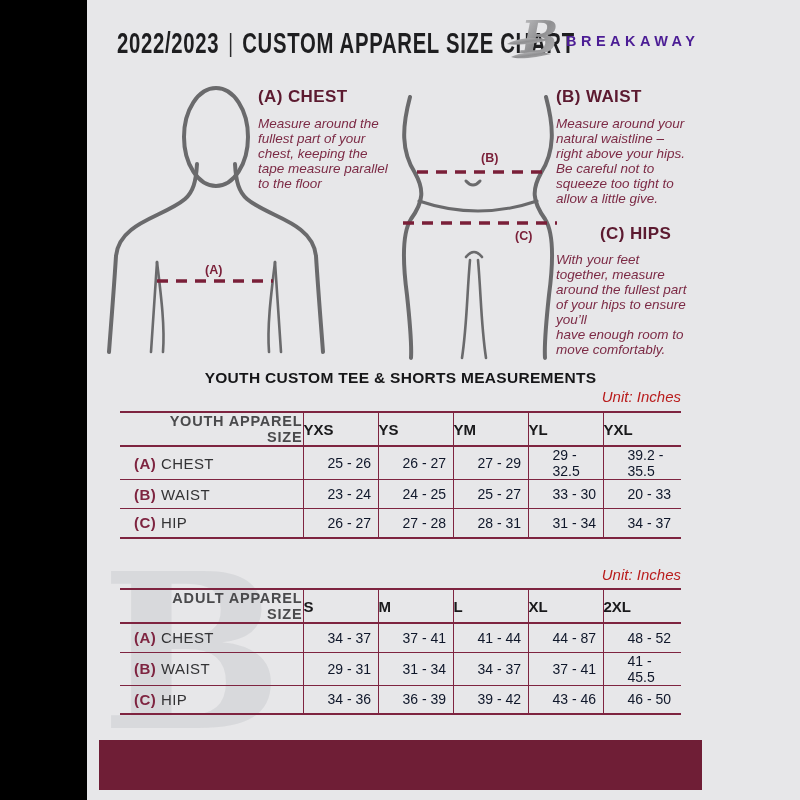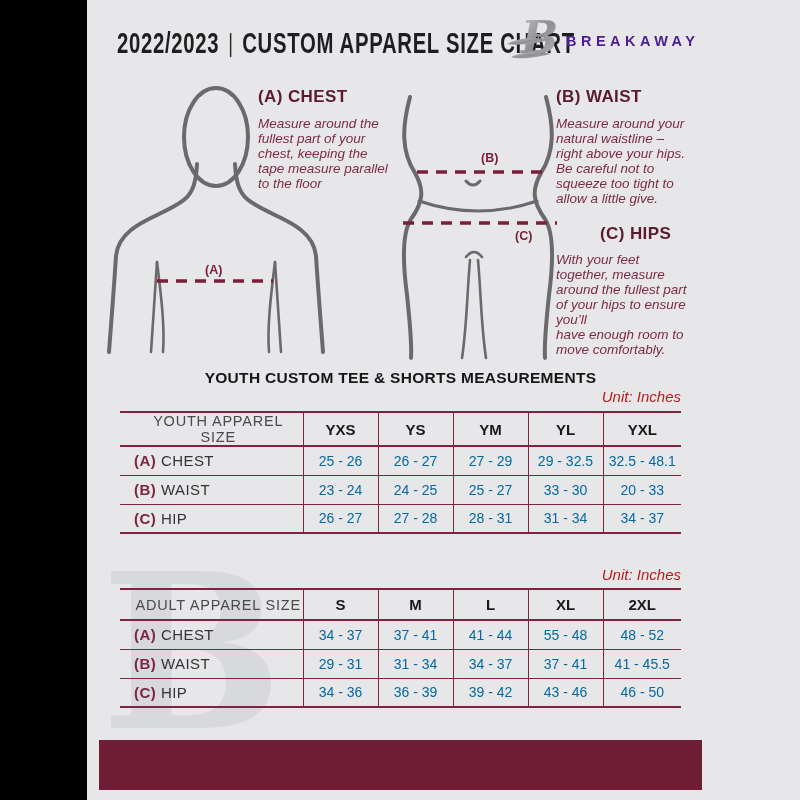--- a/index.html
+++ b/index.html
@@ -38,31 +38,31 @@
                font-size:15.5px; font-weight:bold; color:#161618;
                letter-spacing:0.3px; }
   .sec-unit  { position:absolute; left:33px; width:561px; text-align:right;
                font-size:15px; font-style:italic; font-weight:500;
                color:#b91c1c; }
   table { position:absolute; left:33px; width:561px; border-collapse:collapse;
           table-layout:fixed; z-index:1;
           border-top:2px solid #7e2440; border-bottom:2px solid #7e2440; }
   th, td { padding:0; vertical-align:middle; }
   th:not(:first-child), td:not(:first-child){ border-left:1.5px solid #7e2440;
-          text-align:center; }
+          text-align:left; }
   tr.hrow th { height:31px; border-bottom:2px solid #7e2440; }
   tr.drow td { height:29px; border-bottom:1.5px solid #7e2440; }
   tr.drow:last-child td { border-bottom:none; }
-  th.corner { text-align:center; padding-left:14px; font-weight:400;
+  th.corner { text-align:right; padding-left:14px; font-weight:700;
               font-size:14.5px; color:#4a4a4c; letter-spacing:0.8px; }
   th.size   { font-size:15px; font-weight:bold; color:#19191b; }
   td.rowlab { text-align:left; padding-left:14px; font-size:15px;
               color:#333335; letter-spacing:0.4px; }
   td.rowlab .pfx { color:#7e2440; font-weight:bold; margin-right:5px; }
-  td.val { font-size:14px; color:#0369a1; }
+  td.val { font-size:14px; color:#0f172a;padding-left:24px; }
 
   
   .watermark { position:absolute; left:14px; top:545px; z-index:0;
                font-family:"DejaVu Serif", serif; font-weight:bold;
                font-size:215px; line-height:1; color:rgba(90,95,110,0.10); }
   .footer-bar { position:absolute; left:12px; top:740px; width:603px;
                 height:50px; background:#6f1e36; z-index:2; }
 </style>
 </head>
 <body>
@@ -161,21 +161,21 @@
       <th class="size">YL</th>
       <th class="size">YXL</th>
     </tr>
     <tr class="drow">
       <td class="rowlab">
         <span class="pfx">(A)</span><span>CHEST</span></td>
       <td class="val">25 - 26</td>
       <td class="val">26 - 27</td>
       <td class="val">27 - 29</td>
       <td class="val">29 - 32.5</td>
-      <td class="val">32.5 - 48.1</td>
+      <td class="val">39.2 - 35.5</td>
     </tr>
     <tr class="drow">
       <td class="rowlab">
         <span class="pfx">(B)</span><span>WAIST</span></td>
       <td class="val">23 - 24</td>
       <td class="val">24 - 25</td>
       <td class="val">25 - 27</td>
       <td class="val">33 - 30</td>
       <td class="val">20 - 33</td>
     </tr>
@@ -210,21 +210,21 @@
       <th class="size">L</th>
       <th class="size">XL</th>
       <th class="size">2XL</th>
     </tr>
     <tr class="drow">
       <td class="rowlab">
         <span class="pfx">(A)</span><span>CHEST</span></td>
       <td class="val">34 - 37</td>
       <td class="val">37 - 41</td>
       <td class="val">41 - 44</td>
-      <td class="val">55 - 48</td>
+      <td class="val">44 - 87</td>
       <td class="val">48 - 52</td>
     </tr>
     <tr class="drow">
       <td class="rowlab">
         <span class="pfx">(B)</span><span>WAIST</span></td>
       <td class="val">29 - 31</td>
       <td class="val">31 - 34</td>
       <td class="val">34 - 37</td>
       <td class="val">37 - 41</td>
       <td class="val">41 - 45.5</td>

